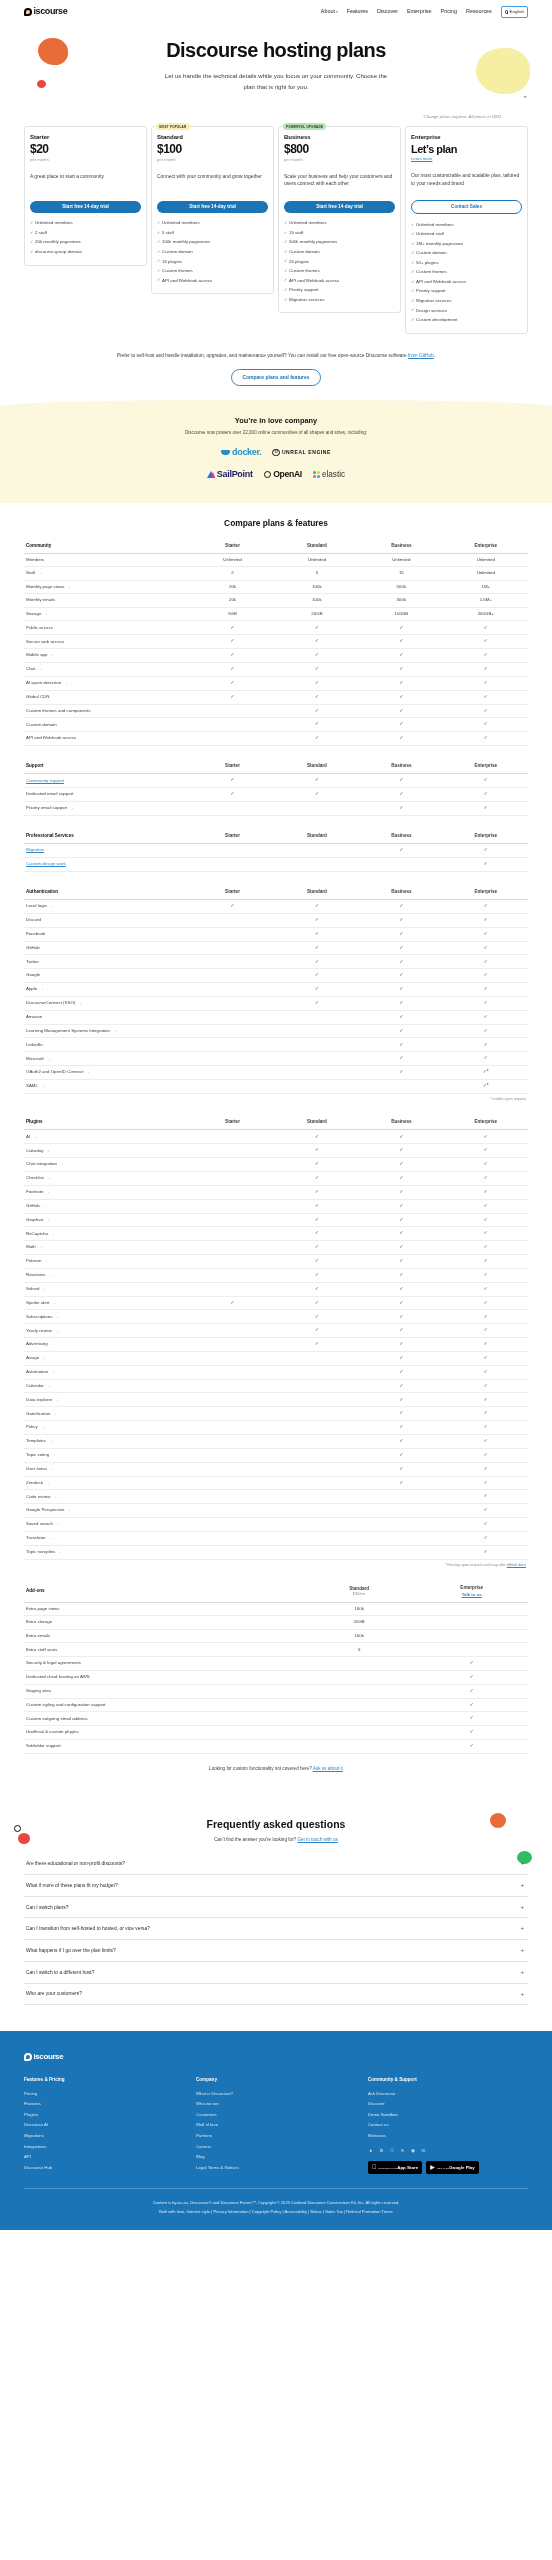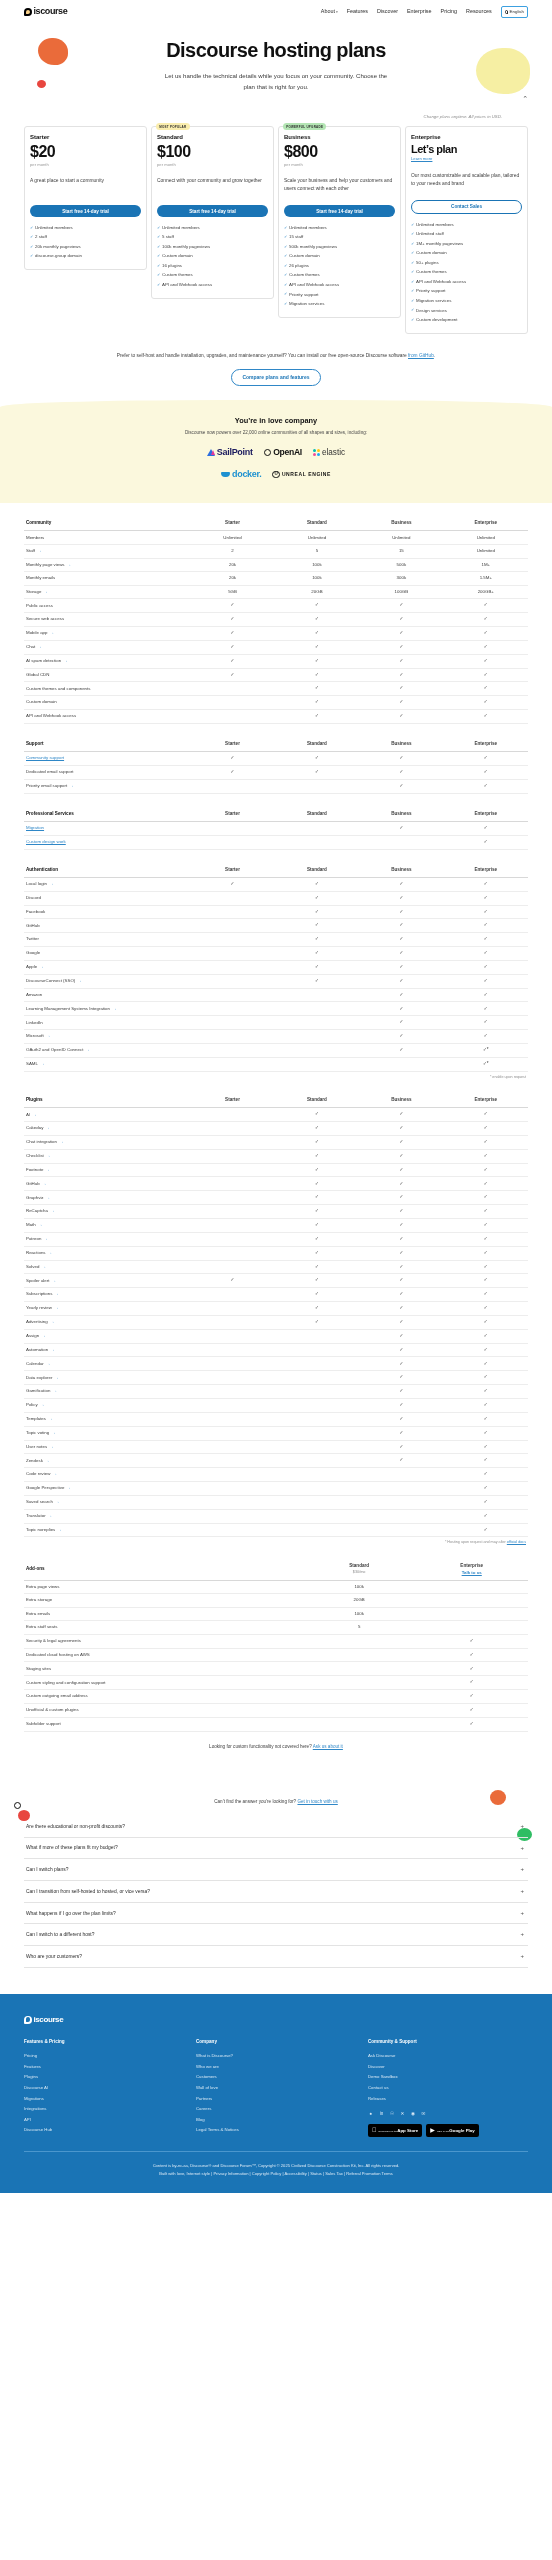--- a/index.html
+++ b/index.html
@@ -103,21 +103,21 @@
   }
   .badge {
     position: absolute; top: -3.4px; left: 4px;
     font-size: 3px; font-weight: 700; letter-spacing: 0.25px;
     padding: 1.4px 3.2px; border-radius: 6px; text-transform: uppercase;
     color: #2b2b2b; white-space: nowrap;
   }
   .badge.popular { background: #faedad; }
   .badge.upgrade { background: #b4e5b4; }
   .card-name { font-size: 6px; font-weight: 700; color: #111; margin-bottom: 2px; }
-  .card-price { font-size: 16px; font-weight: 800; letter-spacing: -0.5px; color: #111; line-height: 1.1; }
+  .card-price { font-size: 12px; font-weight: 800; letter-spacing: -0.5px; color: #111; line-height: 1.1; }
   .card-price.talk { font-size: 11px; }
   .card-per { font-size: 4.2px; color: #9a9a9a; margin-top: 1px; }
   .card-learn { font-size: 4.2px; color: #2f87c7; text-decoration: underline; margin-top: 1px; display: inline-block; }
   .card-desc { font-size: 4.9px; color: #3d3d3d; line-height: 1.6; margin-top: 9px; min-height: 22px; }
   .btn {
     display: block; width: 100%; text-align: center;
     font-size: 4.7px; font-weight: 700; border-radius: 9px;
     padding: 3.6px 2px; margin-top: 6px; border: none;
     cursor: pointer; white-space: nowrap;
   }
@@ -376,52 +376,53 @@
   </p>
   <button class="compare-btn">Compare plans and features</button>
 </section>
 
 <section class="company-band">
   <h2>You’re in love company</h2>
   <div class="sub">Discourse now powers over 22,000 online communities of all shapes and sizes, including:</div>
 
   <div class="logo-row">
     <span class="brand">
+      <span class="whale"></span>
+      <span class="brand-docker">docker.</span>
+    </span>
+    <span class="brand">
+      <span class="ue-circle">U</span>
+      <span class="brand-unreal">UNREAL ENGINE</span>
+    </span>
+  </div>
+
+  <div class="logo-row">
+    <span class="brand">
       <span class="tri"></span>
       <span class="tri-pink"></span>
       <span class="brand-sailpoint">SailPoint</span>
     </span>
     <span class="brand">
       <span class="oai"></span>
       <span class="brand-openai">OpenAI</span>
     </span>
     <span class="brand">
       <span class="elastic-mark">
           <i></i>
           <i></i>
           <i></i>
           <i></i>
         </span>
       <span class="brand-elastic">elastic</span>
     </span>
   </div>
-
-  <div class="logo-row">
-    <span class="brand">
-      <span class="whale"></span>
-      <span class="brand-docker">docker.</span>
-    </span>
-    <span class="brand">
-      <span class="ue-circle">U</span>
-      <span class="brand-unreal">UNREAL ENGINE</span>
-    </span>
-  </div>
 </section>
 
 <section class="compare-section">
+  <div class="compare-title">Compare plans &amp; features</div>
   <div id="compare-tables">
       <table class="cmp">
         <thead>
           <tr>
             <th class="row-head">Community</th>
             <th class="c-starter">Starter</th>
             <th class="c-standard">Standard</th>
             <th class="c-business">Business</th>
             <th class="c-enterprise">Enterprise</th>
           </tr>
@@ -1020,20 +1021,21 @@
   <div class="custom-note">
     <span>Looking for custom functionality not covered here? </span><a href="#">Ask us about it</a>
   </div>
 </section>
 
 <section class="faq">
   <span class="faq-blob-o"></span>
   <span class="faq-blob-red"></span>
   <span class="faq-blob-orange"></span>
   <span class="faq-blob-green"></span>
+  <h2>Frequently asked questions</h2>
   <div class="faq-sub">
     <span>Can’t find the answer you’re looking for? </span><a href="#">Get in touch with us</a>
   </div>
   <div class="faq-list" id="faq-list">
       <div class="faq-item">
         <span>Are there educational or non-profit discounts?</span>
         <span class="plus">+</span>
       </div>
       <div class="faq-item">
         <span>What if more of these plans fit my budget?</span>

